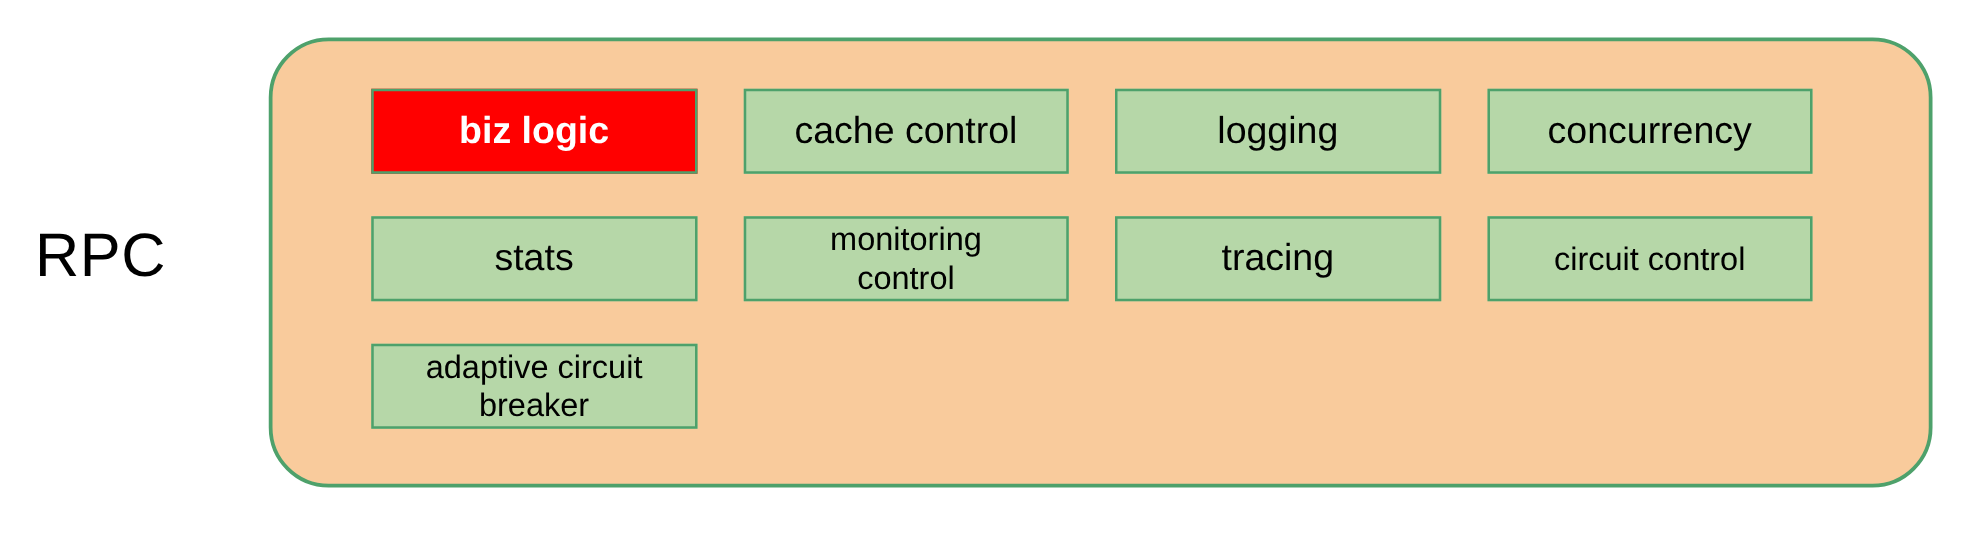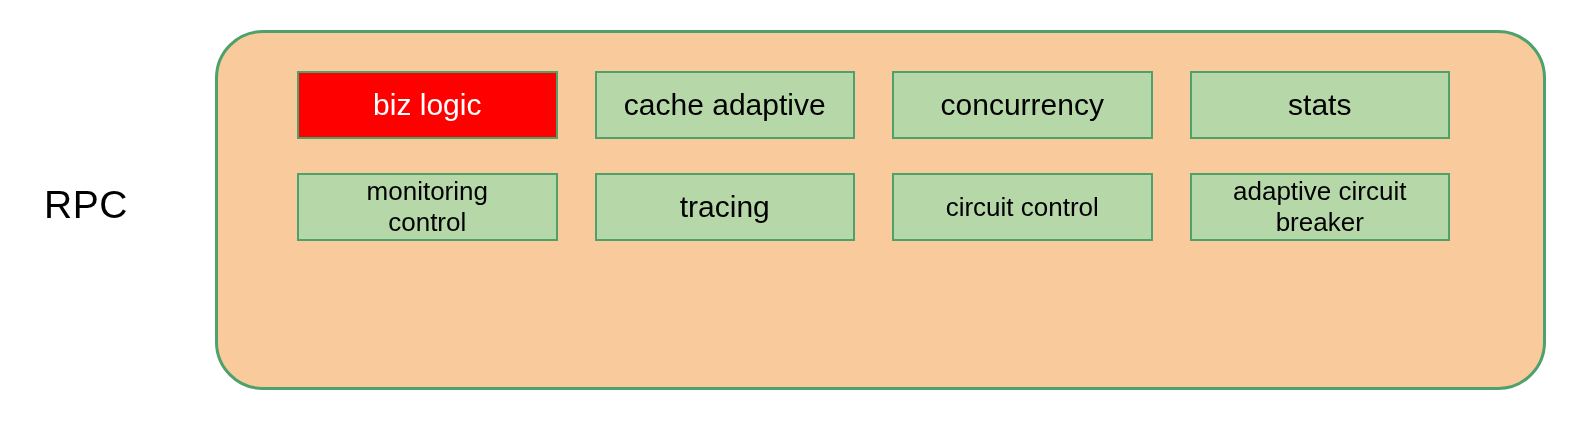--- a/index.html
+++ b/index.html
@@ -24,25 +24,24 @@
     --highlight-fill: #FF0000;
     --highlight-text: #FFFFFF;
     --text-color: #000000;
   }
 
   .side-label {
     position: absolute;
     left: 28px;
     top: 176px;
     width: 160px;
-    font-size: 39px;
+    font-size: 49px;
     line-height: 58px;
     color: var(--text-color);
     letter-spacing: 0.5px;
-    margin-left: 16px;
   }
 
   .container {
     position: absolute;
     left: 215px;
     top: 30px;
     width: 1331px;
     height: 360px;
     background: var(--container-fill);
     border: 3px solid var(--container-border);
@@ -68,36 +67,38 @@
     justify-content: center;
     text-align: center;
     color: var(--text-color);
     white-space: pre-line;
     line-height: 1.18;
   }
 
   .box.highlighted {
     background: var(--highlight-fill);
     color: var(--highlight-text);
+    font-weight: bold;
   }
 
   .box.large { font-size: 30px; }
   .box.small { font-size: 26px; }
 </style>
 </head>
 <body>
 
 <div class="stage" style="--container-fill: #F9CB9C; --container-border: #4EA16B; --box-fill: #B6D7A8; --box-border: #4EA16B; --highlight-fill: #FF0000; --highlight-text: #FFFFFF; --text-color: #000000;">
 
   <div class="side-label">RPC</div>
 
   <div class="container">
     <div class="grid">
         <div class="box large highlighted">biz logic</div>
-        <div class="box large">cache adaptive</div>
+        <div class="box large">cache control</div>
+        <div class="box large">logging</div>
         <div class="box large">concurrency</div>
         <div class="box large">stats</div>
         <div class="box small">monitoring
 control</div>
         <div class="box large">tracing</div>
         <div class="box small">circuit control</div>
         <div class="box small">adaptive circuit
 breaker</div>
       </div>
   </div>

